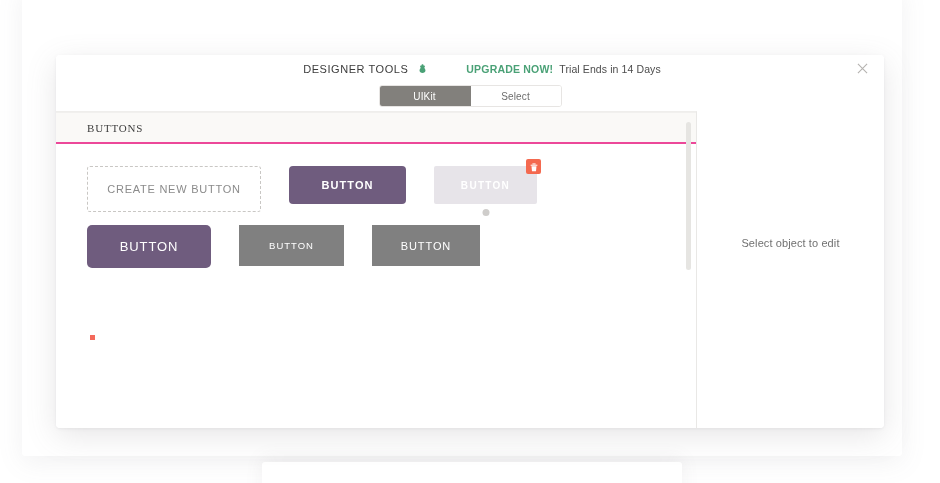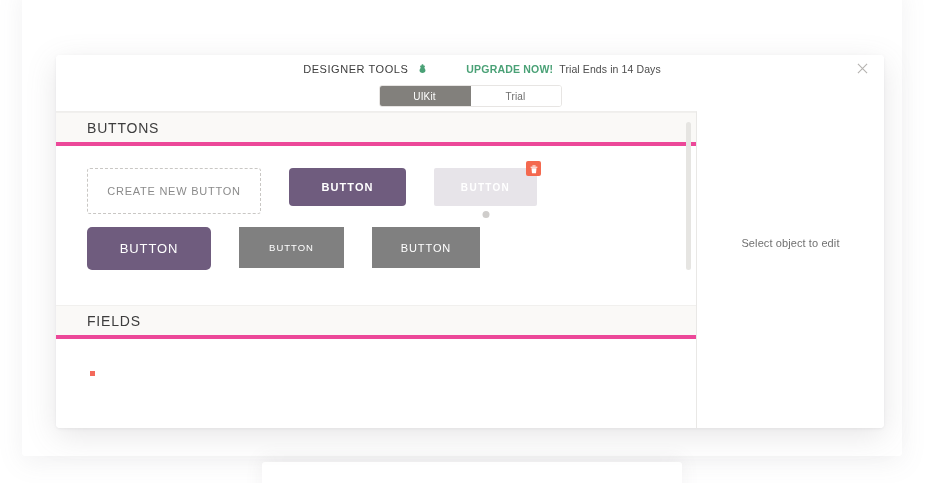--- a/index.html
+++ b/index.html
@@ -187,27 +187,28 @@
     background: #e6e5e2;
     border-radius: 3px;
     cursor: pointer;
   }
 
   
   .section-header {
     height: 29px;
     background: #faf9f7;
     border-top: 1px solid #f1f0ee;
-    border-bottom: 4px solid #ec4899;
+    border-bottom: 2px solid #ec4899;
     display: flex;
     align-items: center;
     padding-left: 31px;
-    font-size: 14px;
+    font-size: 11px;
     letter-spacing: 0.8px;
     color: #3d3d3d;
+    font-family: Liberation Serif, serif;
   }
   .section-body { padding: 0 31px; }
 
   
   .btn-row {
     display: flex;
     align-items: flex-start;
     gap: 28px;
     padding-top: 22px;
   }
@@ -365,21 +366,21 @@
         <svg width="11" height="11" viewBox="0 0 12 12" aria-hidden="true">
           <path d="M1 1 L11 11 M11 1 L1 11" stroke="#b5b3b0" stroke-width="1.2" fill="none"></path>
         </svg>
       </span>
     </div>
   </div>
 
   <div class="tabbar">
     <div class="tabs">
       <div class="tab active">UIKit</div>
-      <div class="tab">Trial</div>
+      <div class="tab">Select</div>
     </div>
   </div>
 
   <div class="modal-body">
 
     <div class="canvas-col">
 
       <div class="section-header">BUTTONS</div>
 
       <div class="section-body">
@@ -404,21 +405,20 @@
         </div>
 
         <div class="btn-row second">
           <div class="btn-purple-big">BUTTON</div>
           <div class="btn-gray-sm">BUTTON</div>
           <div class="btn-gray-md">BUTTON</div>
         </div>
         <div class="buttons-pad"></div>
       </div>
 
-      <div class="section-header">FIELDS</div>
       <div class="fields-body">
         <div class="field-marker"></div>
       </div>
 
       <div class="scroll-track">
         <div class="scroll-thumb"></div>
       </div>
     </div>
 
     <div class="inspector-col">

